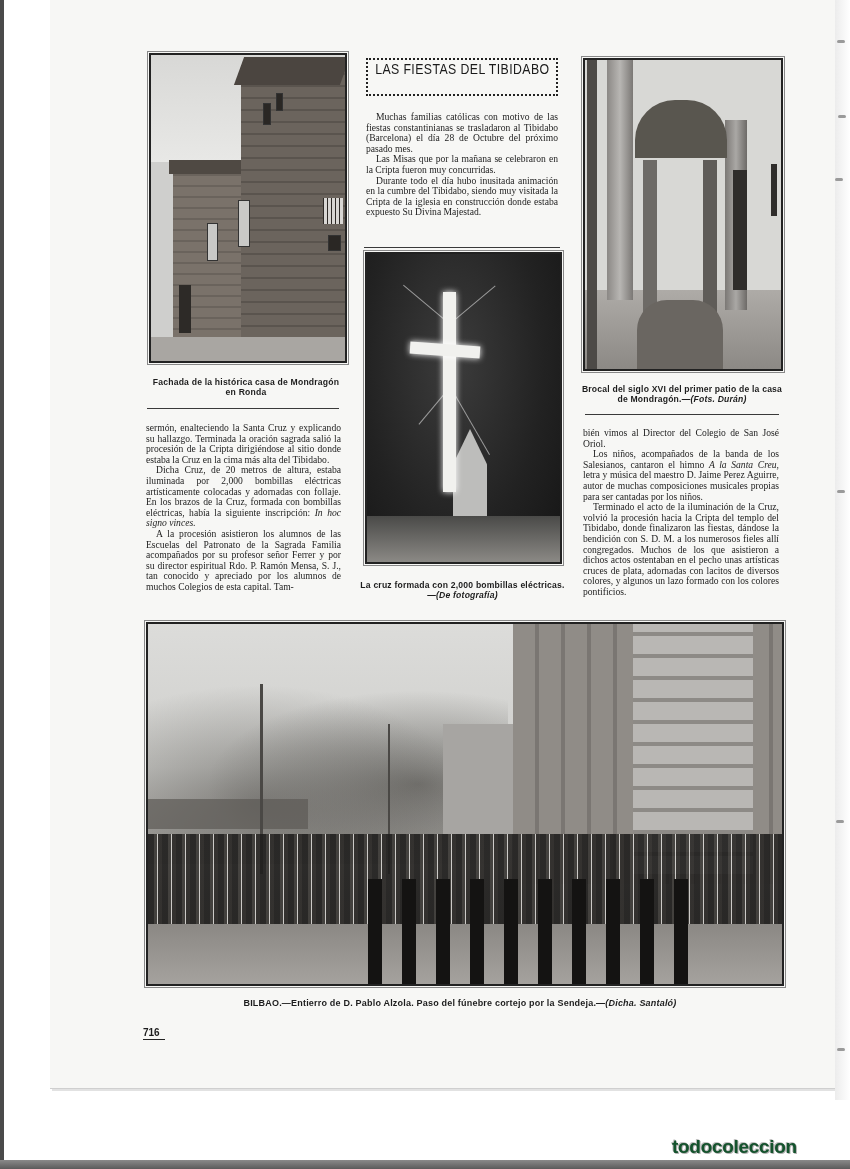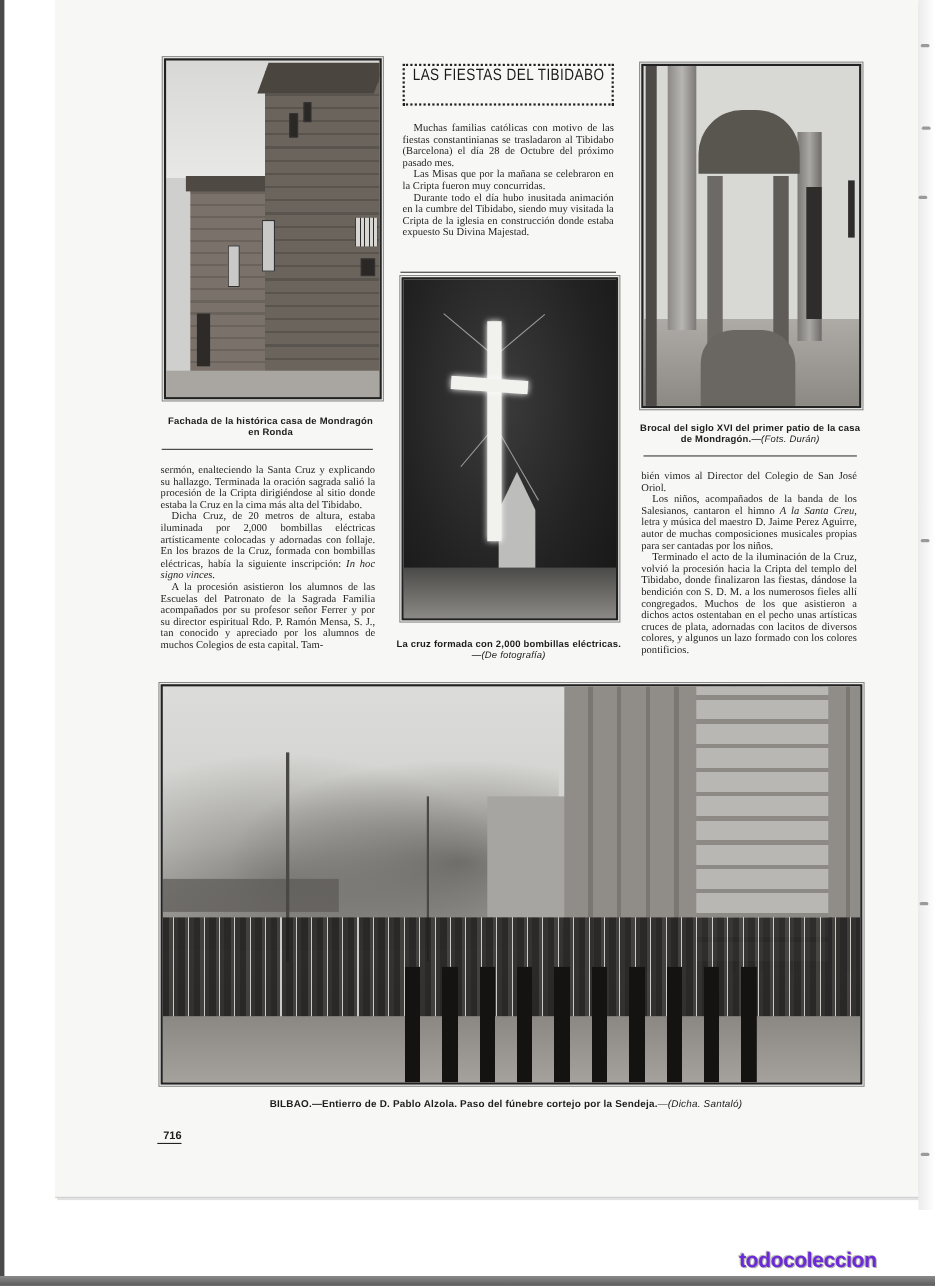--- a/index.html
+++ b/index.html
@@ -111,40 +111,40 @@
   .col-center-top { left: 366px; top: 112px; width: 192px; }
   .col-left { left: 146px; top: 423px; width: 195px; }
   .col-right { left: 583px; top: 428px; width: 196px; }
   .col em { font-style: italic; }
 
   
   .caption {
     position: absolute; font-family: "Liberation Sans", sans-serif; font-weight: bold;
     font-size: 8.6px; line-height: 10px; text-align: center; color: #1d1d1d; letter-spacing: .2px;
   }
-  .caption em { font-weight: normal; font-style: italic; }
+  .caption em { font-weight: bold; font-style: italic; }
   .cap-house { left: 149px; top: 377px; width: 194px; }
   .cap-cross { left: 360px; top: 580px; width: 205px; }
   .cap-well { left: 580px; top: 384px; width: 204px; }
   .cap-bilbao { left: 140px; top: 998px; width: 640px; font-size: 9px; }
 
   .rule { position: absolute; height: 1px; background: #3a3a3a; }
   .rule-top-center { left: 364px; top: 247px; width: 196px; }
   .rule-left { left: 147px; top: 408px; width: 192px; }
   .rule-right { left: 585px; top: 414px; width: 194px; }
 
   .page-number {
     position: absolute; left: 143px; top: 1026px; width: 22px;
     font-family: "Liberation Sans", sans-serif; font-weight: bold; font-size: 10px;
-    border-bottom: 1px solid #222; text-align: right; line-height: 13px;
+    border-bottom: 1px solid #222; text-align: left; line-height: 13px;
   }
   .watermark {
     position: absolute; left: 672px; top: 1136px;
     font-family: "Liberation Sans", sans-serif; font-weight: bold; font-size: 19px;
-    color: #6d28d9; letter-spacing: -0.3px;
+    color: #14532d; letter-spacing: -0.3px;
     text-shadow: 0 0 1px #9c9c9c, 1px 1px 0 #b4b4b4, -1px -1px 0 #c6c6c6;
   }
 </style>
 </head>
 <body>
 
 <div class="scan-left-edge"></div>
 <div class="page-sheet"></div>
 <div class="right-tear">
   <div class="tear-mark" style="left:2px;top:40px"></div>

